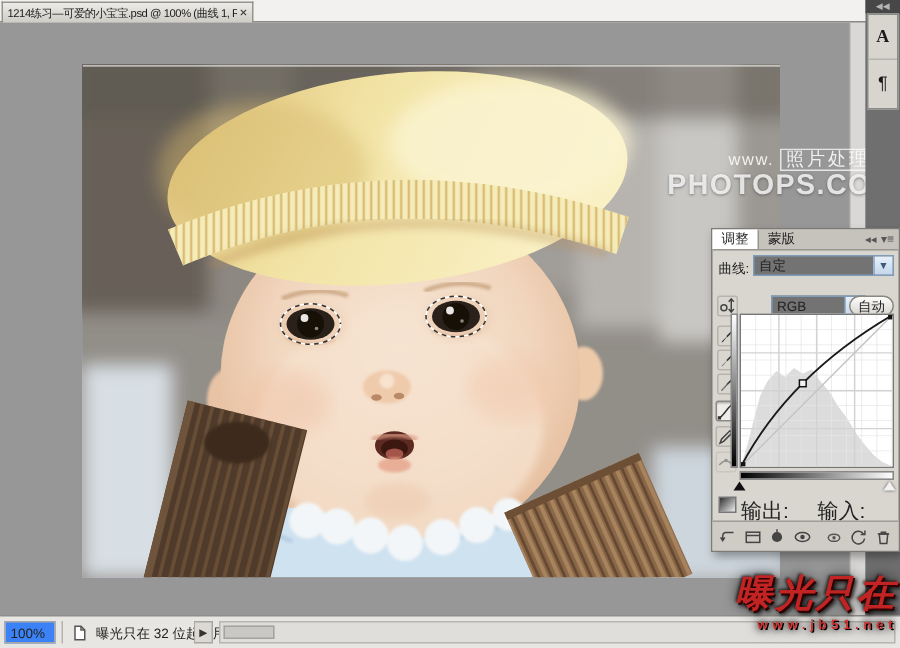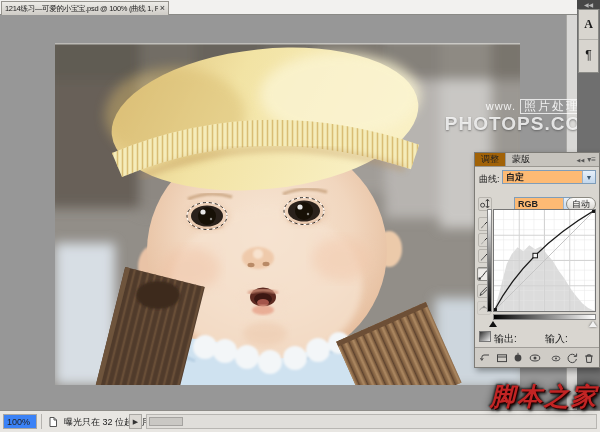--- a/index.html
+++ b/index.html
@@ -38,25 +38,25 @@
     font-size:12px;letter-spacing:2px;}
   #pwm .l2{font-size:19px;font-weight:bold;letter-spacing:1px;color:rgba(255,255,255,.8);
     text-shadow:0 1px 2px rgba(70,70,70,.6);}
 
   
   #apanel{left:474px;top:152px;width:126px;height:216px;background:#d9d6d0;border:1px solid #7d7b76;
     box-shadow:2px 3px 6px rgba(0,0,0,.35);z-index:4;font-size:9px;}
   #ap-tabs{left:0;top:0;width:124px;height:14px;background:#c6c3bd;border-bottom:1px solid #9a9791;
     display:flex;align-items:stretch;}
   .ap-tab{padding:0 6px;display:flex;align-items:center;font-size:9px;color:#222;}
-  .ap-tab.active{background:#a16207;border-right:1px solid #9a9791;text-align:right;}
+  .ap-tab.active{background:#ffffff;border-right:1px solid #9a9791;text-align:right;}
   #ap-tabicons{margin-left:auto;display:flex;align-items:center;gap:3px;padding-right:3px;color:#555;}
   #ap-collapse{font-size:5px;}
   #ap-menu{font-size:8px;}
-  .sel{background:#fdba74;border:1px solid #7f9db9;height:14px;display:flex;align-items:center;font-weight:bold;}
+  .sel{background:#737373;border:1px solid #7f9db9;height:14px;display:flex;align-items:center;}
   .sel .val{flex:1;padding-left:3px;font-size:9px;white-space:nowrap;overflow:hidden;}
   .sel .chev{width:13px;height:12px;background:linear-gradient(#e7f0fa,#c3d7ec);border-left:1px solid #9ab4cf;
     display:flex;align-items:center;justify-content:center;font-size:7px;color:#3e5a74;}
   #ap-preset-label{left:4px;top:20px;}
   #ap-preset{left:27px;top:17px;width:94px;}
   .toolbtn{width:14px;height:14px;background:#d9d6d0;border:1px solid #b7b4ae;border-radius:2px;
     display:flex;align-items:center;justify-content:center;}
   .toolbtn.active{background:#efedea;border-color:#8c8a85;box-shadow:inset 0 1px 1px rgba(0,0,0,.25);}
   #ap-tat{left:3px;top:44px;}
   #ap-channel{left:39px;top:44px;width:63px;}
@@ -64,21 +64,21 @@
     background:linear-gradient(#fdfdfc,#d8d5d0);display:flex;align-items:center;justify-content:center;font-size:9px;}
   #ap-dropper1{left:3px;top:64px;} #ap-dropper2{left:3px;top:80px;} #ap-dropper3{left:3px;top:96px;}
   #ap-point{left:2px;top:114px;} #ap-pencil{left:2px;top:131px;} #ap-smooth{left:2px;top:148px;opacity:.45;}
   #ap-vgrad{left:12px;top:56px;width:5px;height:103px;background:linear-gradient(#ffffff,#000000);border:1px solid #888;}
   #ap-grid{left:18px;top:56px;width:103px;height:103px;background:#fff;border:1px solid #777;}
   #ap-hgrad{left:18px;top:161px;width:103px;height:6px;background:linear-gradient(90deg,#000,#fff);border:1px solid #888;}
   .slider{width:0;height:0;border-left:4px solid transparent;border-right:4px solid transparent;}
   #ap-slider-b{left:14px;top:168px;border-bottom:6px solid #111;}
   #ap-slider-w{left:114px;top:168px;border-bottom:6px solid #f2f2f2;filter:drop-shadow(0 0 1px #555);}
   #ap-io{left:0;top:177px;width:124px;height:14px;}
-  #ap-io .lbl{position:absolute;top:2px;font-size:10px;color:#222;}
+  #ap-io .lbl{position:absolute;top:2px;font-size:14px;color:#222;}
   #ap-out{left:19px;} #ap-in{left:70px;}
   #ap-iograd{left:4px;top:1px;width:12px;height:11px;background:linear-gradient(135deg,#333,#eee);
     border:1px solid #777;position:absolute;}
   #ap-footer{left:0;top:194px;width:124px;height:20px;background:#cfccc6;border-top:1px solid #a09d98;
     display:flex;align-items:center;gap:4px;padding:0 4px;}
   #ap-footer .spacer{flex:1;}
   .ico{display:inline-flex;align-items:center;justify-content:center;width:13px;height:13px;}
   .ico svg{display:block;}
 
   
@@ -417,16 +417,17 @@
         </svg>
       </span>
     <span id="sb-msg" class="abs">曝光只在 32 位起作用</span>
     <div id="sb-expand" class="abs">▶</div>
     <div id="hscroll" class="abs">
       <div id="hthumb" class="abs"></div>
     </div>
   </div>
 
   <div id="swm" class="abs">
-    <div class="t">脚本之家</div>
+    <div class="t">曝光只在</div>
+    <div class="u">www.jb51.net</div>
   </div>
 
 </div>
 
 </body></html>

